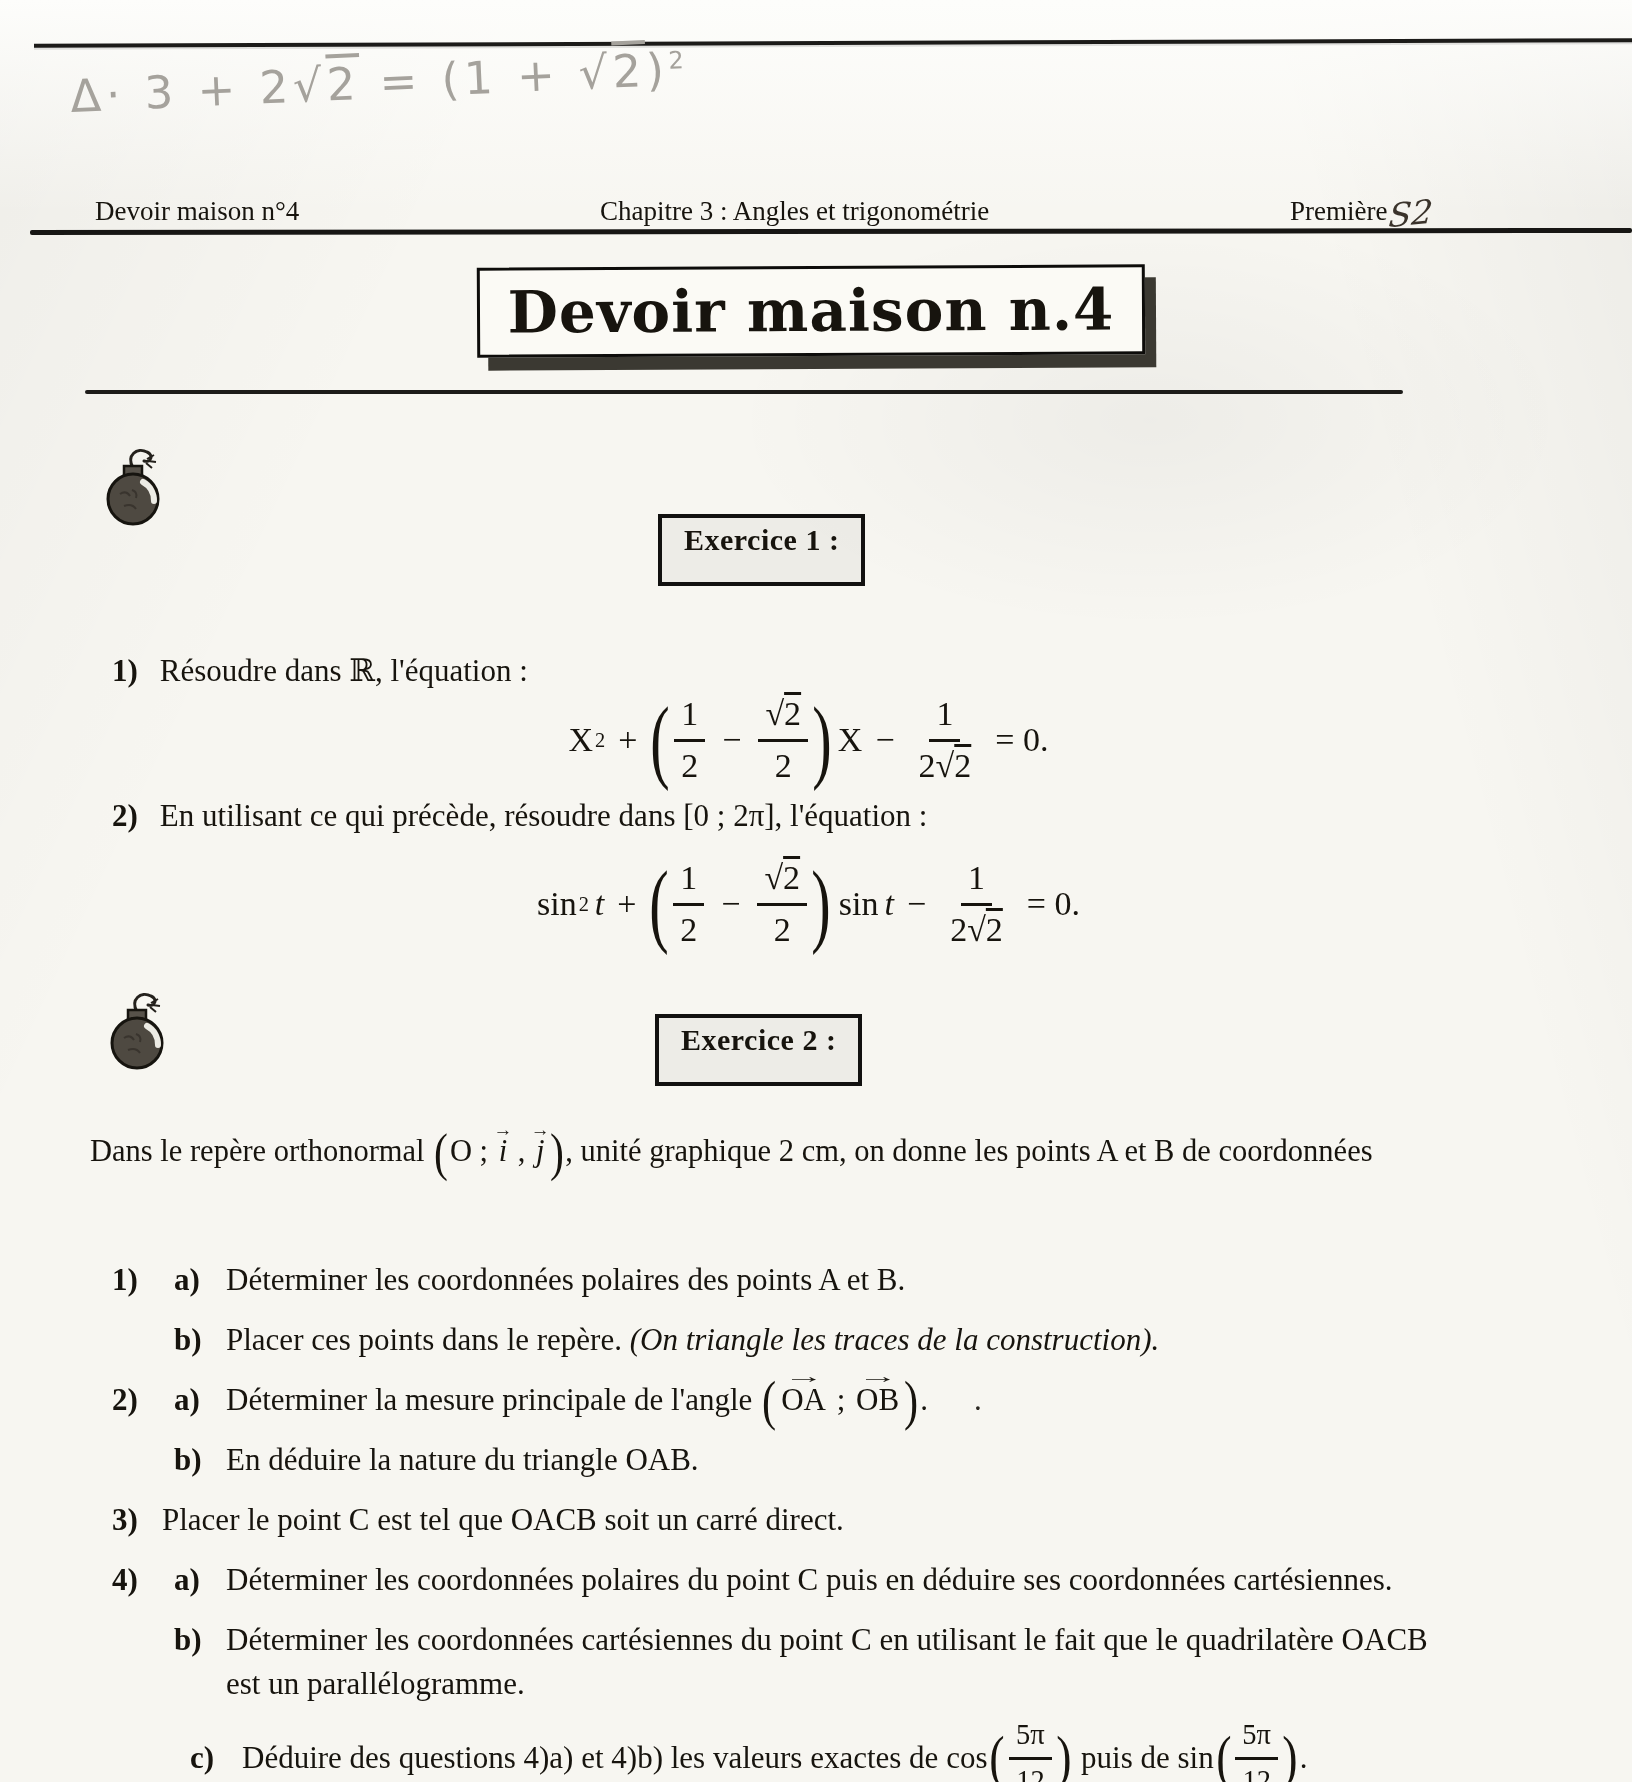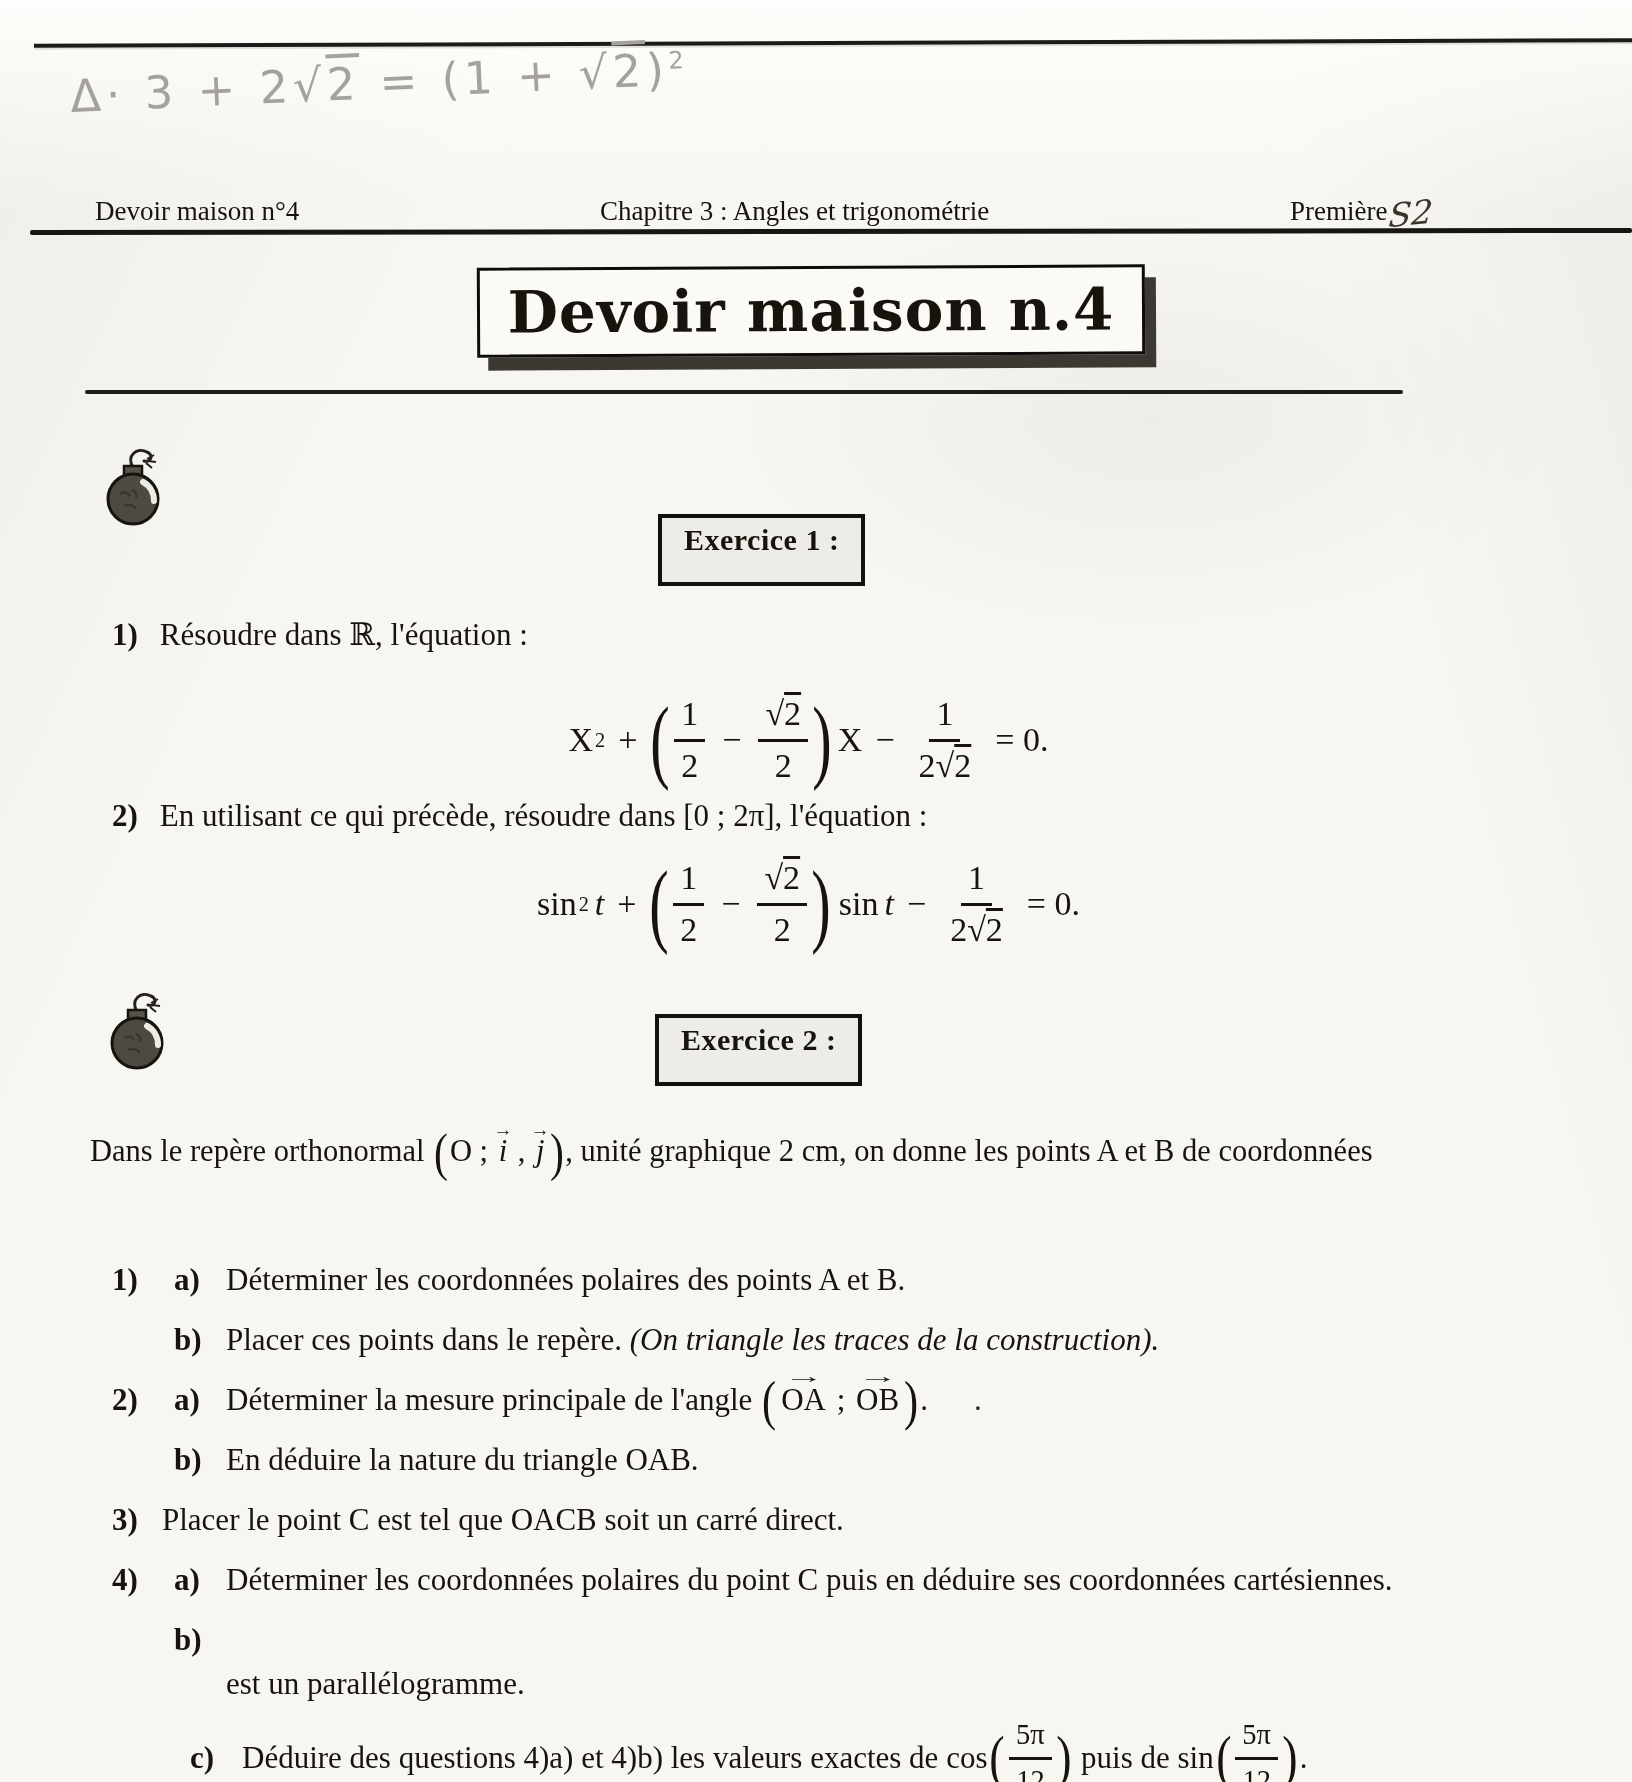--- a/index.html
+++ b/index.html
@@ -43,21 +43,21 @@
   .ex-box{
     border:4px solid #121110;background:rgba(25,22,16,0.045);
     padding:5px 22px 25px;font-size:30px;font-weight:bold;letter-spacing:0.5px;
     display:inline-block;
   }
   .ex1-pos{top:514px;left:658px;}
   .ex2-pos{top:1014px;left:655px;text-align:center;}
   
   .qline{font-size:31px;white-space:pre-wrap;}
   .qline .no{font-weight:bold;margin-right:22px;}
-  .q1-pos{top:616px;left:112px;}
+  .q1-pos{top:652px;left:112px;}
   .q2-pos{top:798px;left:112px;}
   
   .equation{display:flex;align-items:center;justify-content:center;font-size:34px;}
   .eq1-pos{top:686px;left:90px;width:1450px;height:108px;}
   .eq2-pos{top:848px;left:90px;width:1450px;height:112px;text-align:right;}
   .mo{margin:0 13px;}
   .mi.it,.it{font-style:italic;}
   sup.e{font-size:0.6em;vertical-align:0.65em;margin-left:2px;}
   .frac{display:inline-flex;flex-direction:column;align-items:center;margin:0 4px;line-height:1.18;}
   .frac .num{padding:0 7px 5px;border-bottom:3px solid #17140e;}
@@ -230,21 +230,21 @@
 
     <div class="qrow">
       <span class="qno">4)</span>
       <span class="qsub">a)</span>
       <span class="qtext">Déterminer les coordonnées polaires du point C puis en déduire ses coordonnées cartésiennes.</span>
     </div>
 
     <div class="qrow" style="margin-bottom:12px;">
       <span class="sp"></span>
       <span class="qsub">b)</span>
-      <span class="qtext"><br><span>est un parallélogramme.</span></span>
+      <span class="qtext"><span>Déterminer les coordonnées cartésiennes du point C en utilisant le fait que le quadrilatère OACB</span><br><span>est un parallélogramme.</span></span>
     </div>
 
     <div class="qrow row-c">
       <span class="sp" style="width:78px;"></span>
       <span class="qsub">c)</span>
       <span class="qtext"><span>Déduire des questions 4)a) et 4)b) les valeurs exactes de cos</span><span class="bp sm">(</span><span class="frac sfrac"><span class="num">5π</span><span class="den">12</span></span><span class="bp sm">)</span><span> puis de sin</span><span class="bp sm">(</span><span class="frac sfrac"><span class="num">5π</span><span class="den">12</span></span><span class="bp sm">)</span><span>.</span></span>
     </div>
 
   </div>
 

